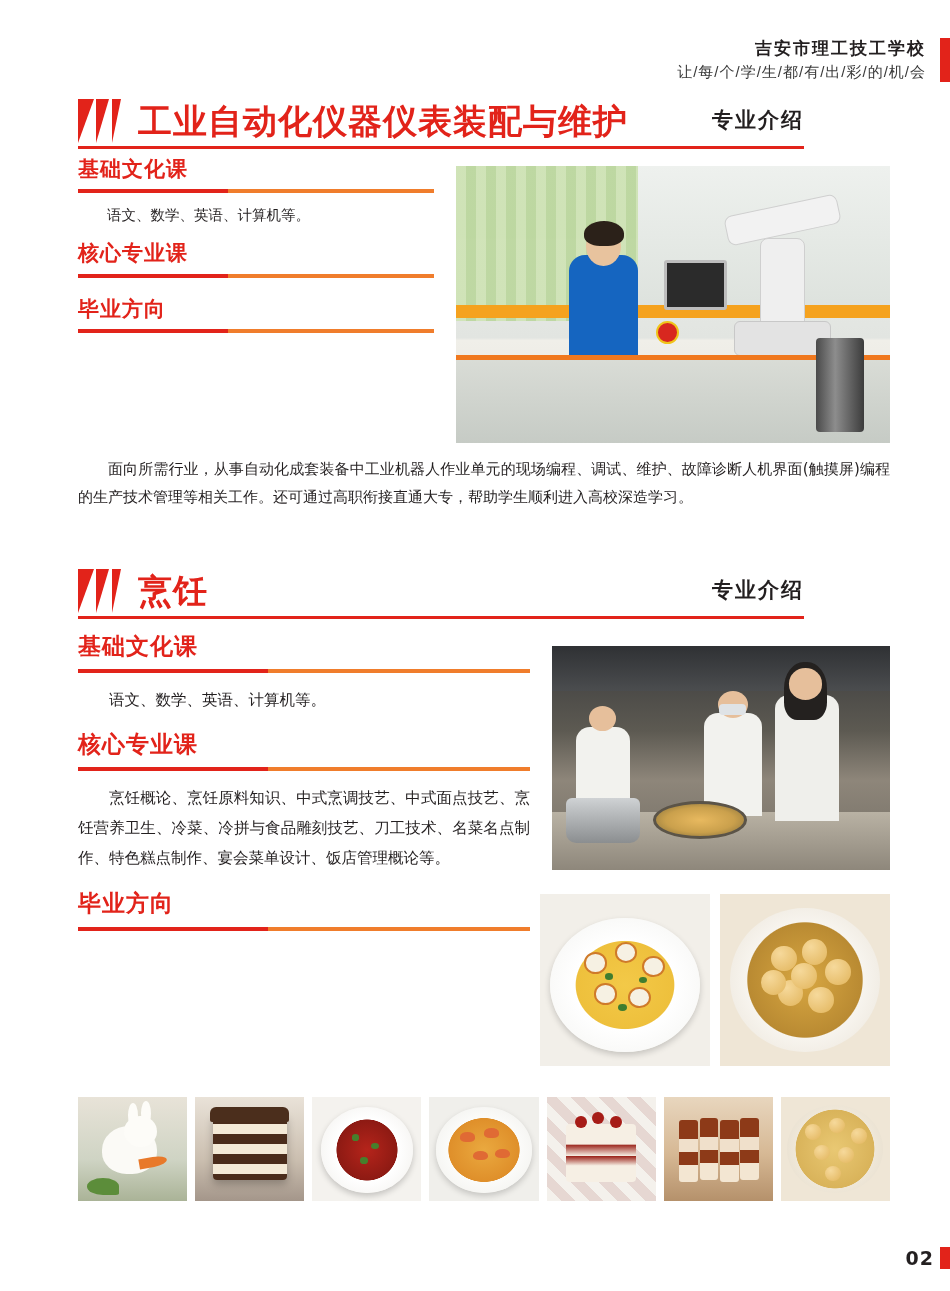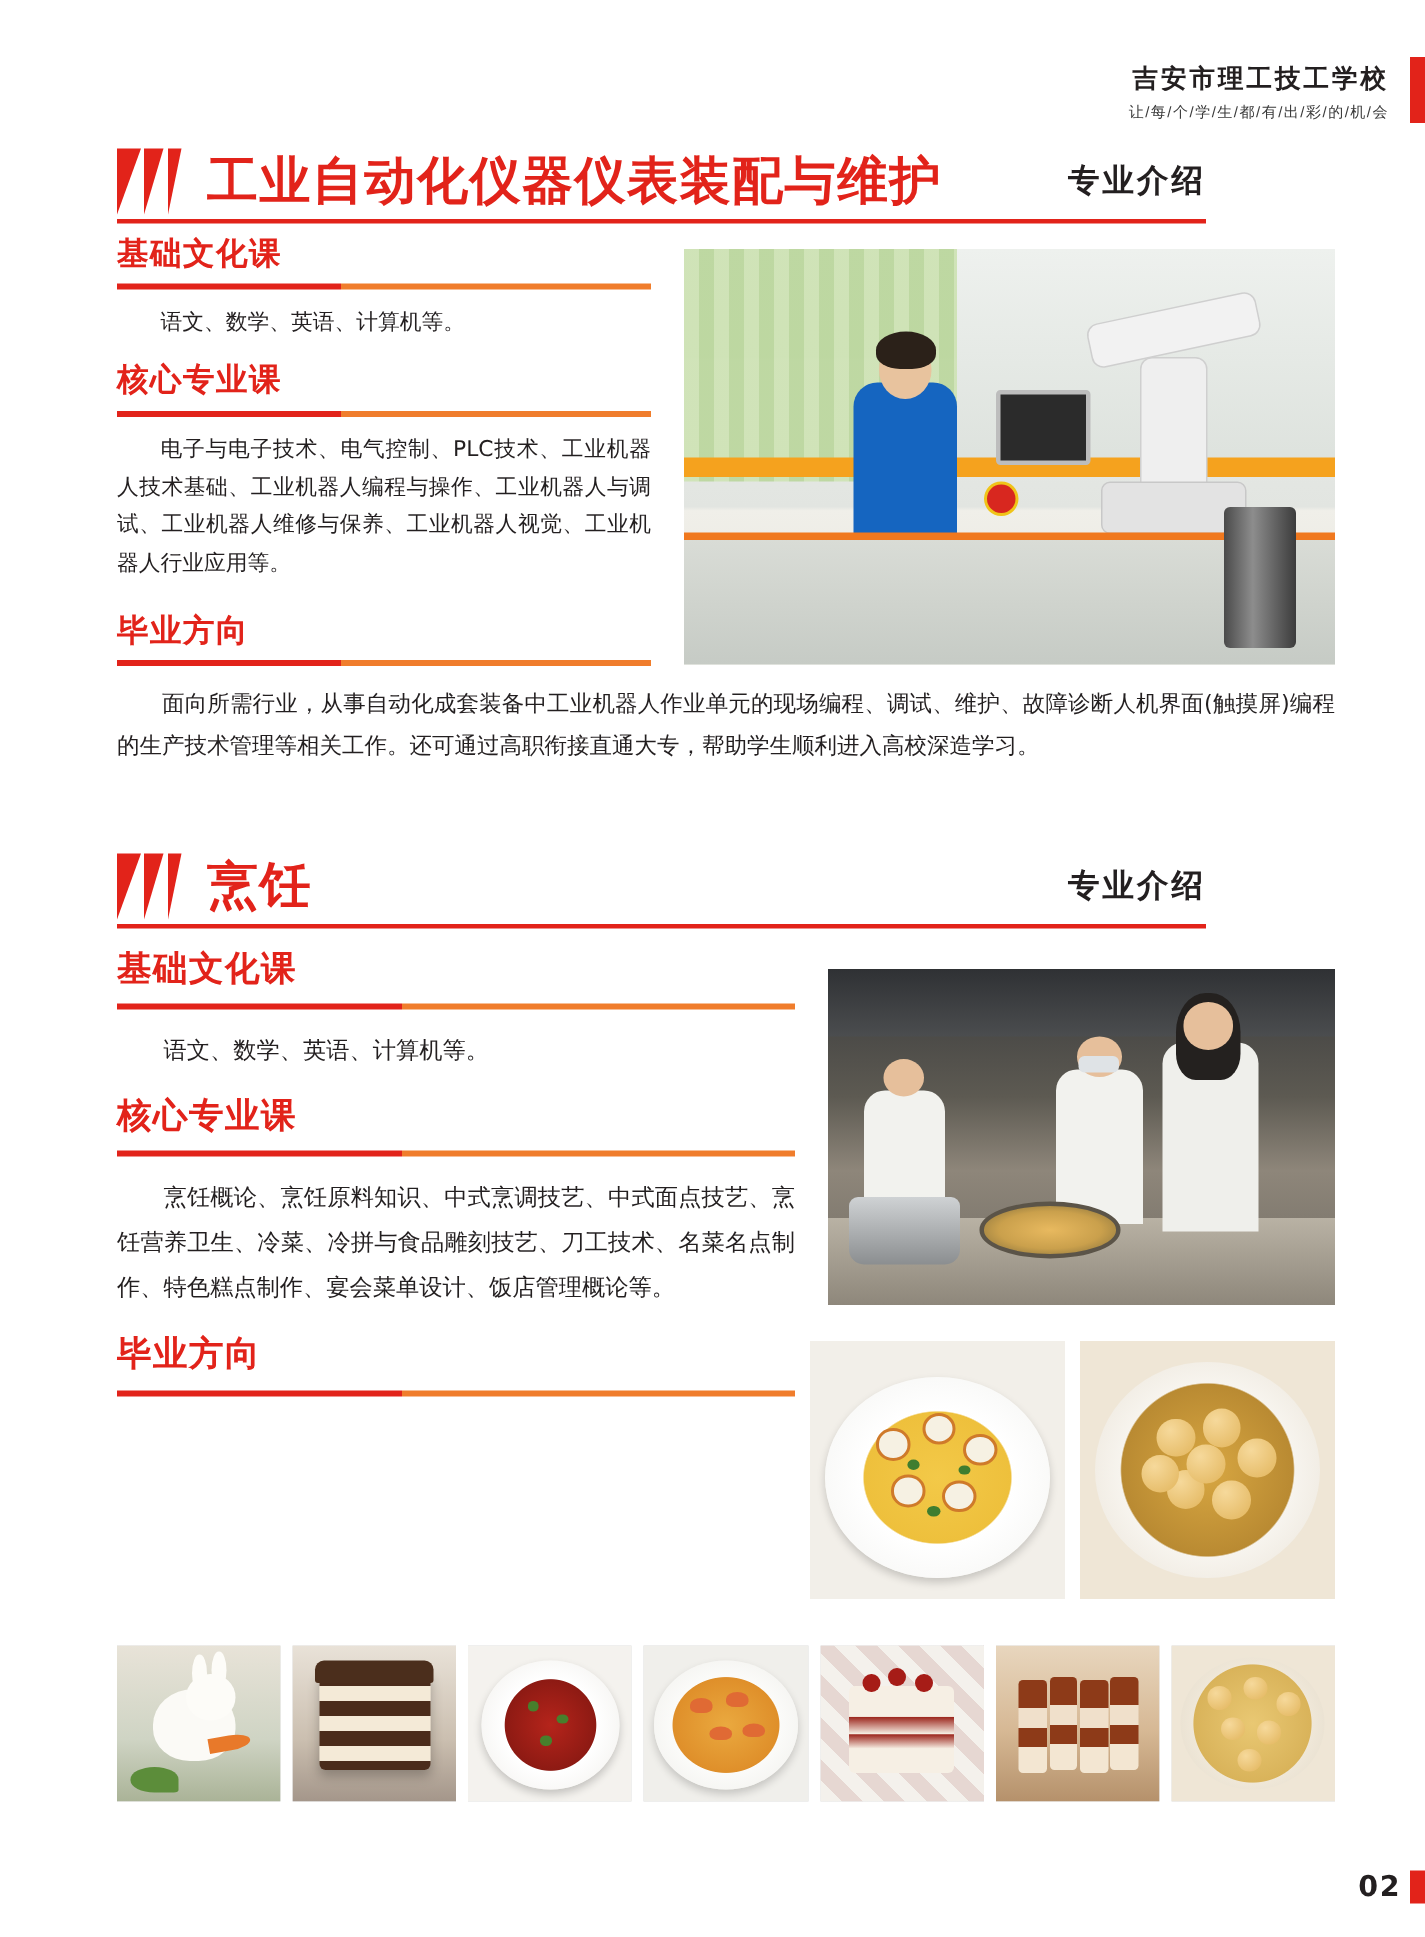--- a/index.html
+++ b/index.html
@@ -33,21 +33,21 @@
   }
   .school-name {
     font-family: "DejaVu Serif", "Liberation Serif", serif;
     font-weight: bold;
     font-size: 17px;
     letter-spacing: 2px;
     color: #231f20;
     line-height: 1.1;
   }
   .school-slogan {
-    font-size: 10px;
+    font-size: 15px;
     letter-spacing: 1px;
     color: #3a3a3a;
     margin-top: 5px;
   }
   .header-bar {
     width: 10px;
     height: 44px;
     background: #e2231a;
   }
 
@@ -494,21 +494,20 @@
     <div class="title-right">专业介绍</div>
   </div>
 
   <div class="s1-left">
     <div class="sub-title">基础文化课</div>
     <div class="rule"></div>
     <div class="body-text">语文、数学、英语、计算机等。</div>
 
     <div class="sub-title" style="margin-top:14px;">核心专业课</div>
     <div class="rule"></div>
-    <div class="body-text">电子与电子技术、电气控制、PLC技术、工业机器人技术基础、工业机器人编程与操作、工业机器人与调试、工业机器人维修与保养、工业机器人视觉、工业机器人行业应用等。</div>
 
     <div class="sub-title" style="margin-top:20px;">毕业方向</div>
     <div class="rule"></div>
   </div>
 
   <div class="s1-photo">
     <div class="ph ph-robot">
       <div class="curtain"></div>
       <div class="wall"></div>
       <div class="rail"></div>

